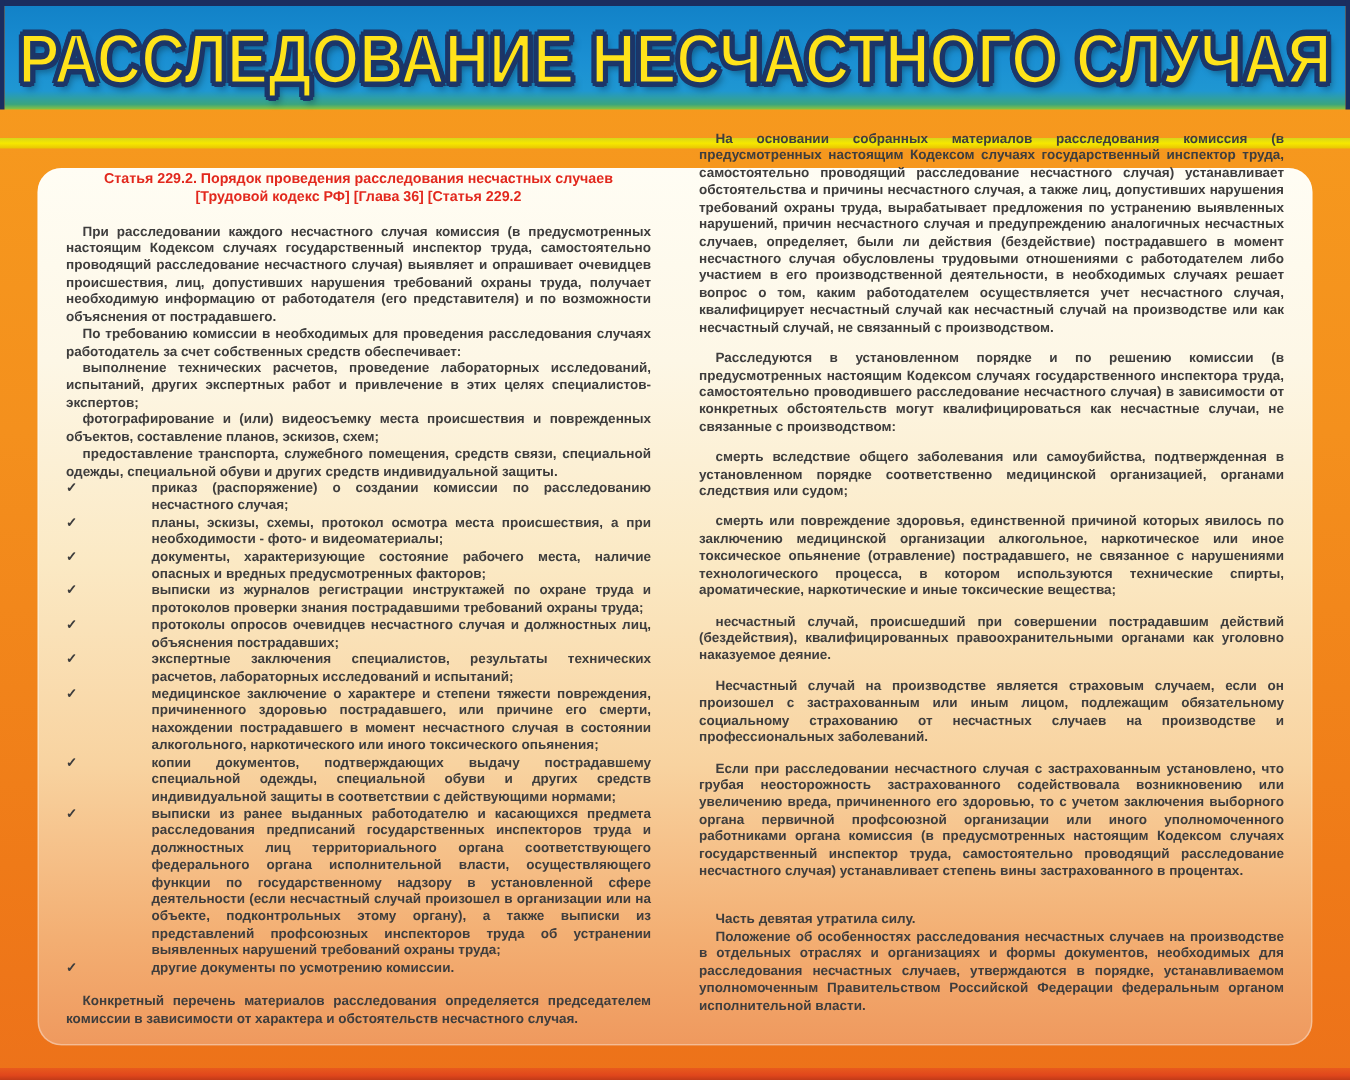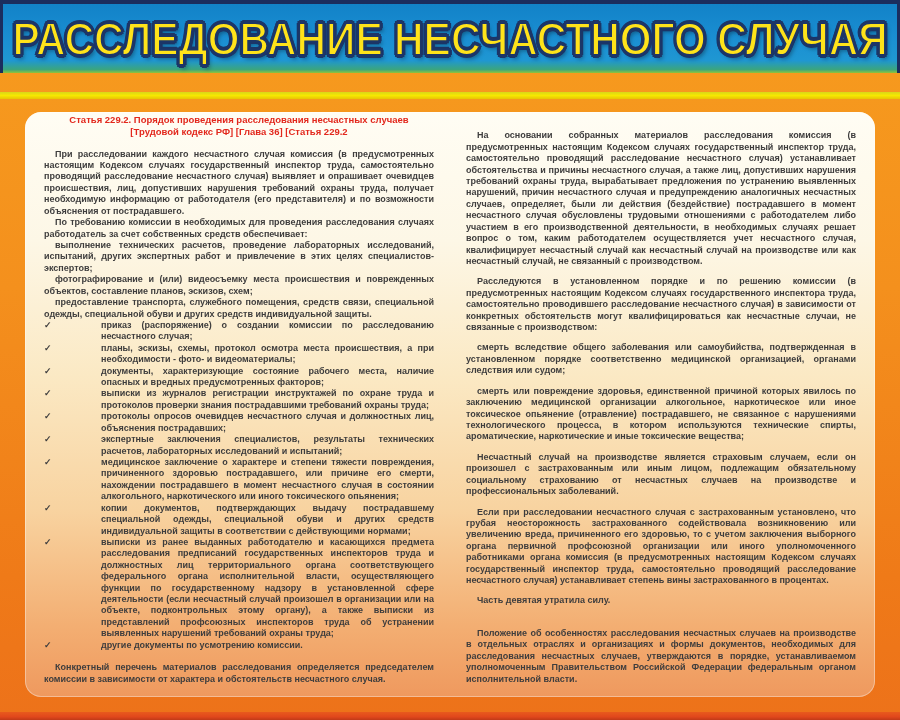--- a/index.html
+++ b/index.html
@@ -120,20 +120,21 @@
           <span class="ctext">другие документы по усмотрению комиссии.</span>
         </div>
       </div>
     <div class="closing">Конкретный перечень материалов расследования определяется председателем комиссии в зависимости от характера и обстоятельств несчастного случая.</div>
   </div>
   <div class="col col-right">
       <div class="para">На основании собранных материалов расследования комиссия (в предусмотренных настоящим Кодексом случаях государственный инспектор труда, самостоятельно проводящий расследование несчастного случая) устанавливает обстоятельства и причины несчастного случая, а также лиц, допустивших нарушения требований охраны труда, вырабатывает предложения по устранению выявленных нарушений, причин несчастного случая и предупреждению аналогичных несчастных случаев, определяет, были ли действия (бездействие) пострадавшего в момент несчастного случая обусловлены трудовыми отношениями с работодателем либо участием в его производственной деятельности, в необходимых случаях решает вопрос о том, каким работодателем осуществляется учет несчастного случая, квалифицирует несчастный случай как несчастный случай на производстве или как несчастный случай, не связанный с производством.</div>
       <div class="para">Расследуются в установленном порядке и по решению комиссии (в предусмотренных настоящим Кодексом случаях государственного инспектора труда, самостоятельно проводившего расследование несчастного случая) в зависимости от конкретных обстоятельств могут квалифицироваться как несчастные случаи, не связанные с производством:</div>
       <div class="para">смерть вследствие общего заболевания или самоубийства, подтвержденная в установленном порядке соответственно медицинской организацией, органами следствия или судом;</div>
       <div class="para">смерть или повреждение здоровья, единственной причиной которых явилось по заключению медицинской организации алкогольное, наркотическое или иное токсическое опьянение (отравление) пострадавшего, не связанное с нарушениями технологического процесса, в котором используются технические спирты, ароматические, наркотические и иные токсические вещества;</div>
+      <div class="para">несчастный случай, происшедший при совершении пострадавшим действий (бездействия), квалифицированных правоохранительными органами как уголовно наказуемое деяние.</div>
       <div class="para">Несчастный случай на производстве является страховым случаем, если он произошел с застрахованным или иным лицом, подлежащим обязательному социальному страхованию от несчастных случаев на производстве и профессиональных заболеваний.</div>
       <div class="para">Если при расследовании несчастного случая с застрахованным установлено, что грубая неосторожность застрахованного содействовала возникновению или увеличению вреда, причиненного его здоровью, то с учетом заключения выборного органа первичной профсоюзной организации или иного уполномоченного работниками органа комиссия (в предусмотренных настоящим Кодексом случаях государственный инспектор труда, самостоятельно проводящий расследование несчастного случая) устанавливает степень вины застрахованного в процентах.</div>
       <div class="para">Часть девятая утратила силу.</div>
       <div class="para">Положение об особенностях расследования несчастных случаев на производстве в отдельных отраслях и организациях и формы документов, необходимых для расследования несчастных случаев, утверждаются в порядке, устанавливаемом уполномоченным Правительством Российской Федерации федеральным органом исполнительной власти.</div>
     </div>
 </div>
 
 <div class="stripe-bottom"></div>
 
 </body></html>

